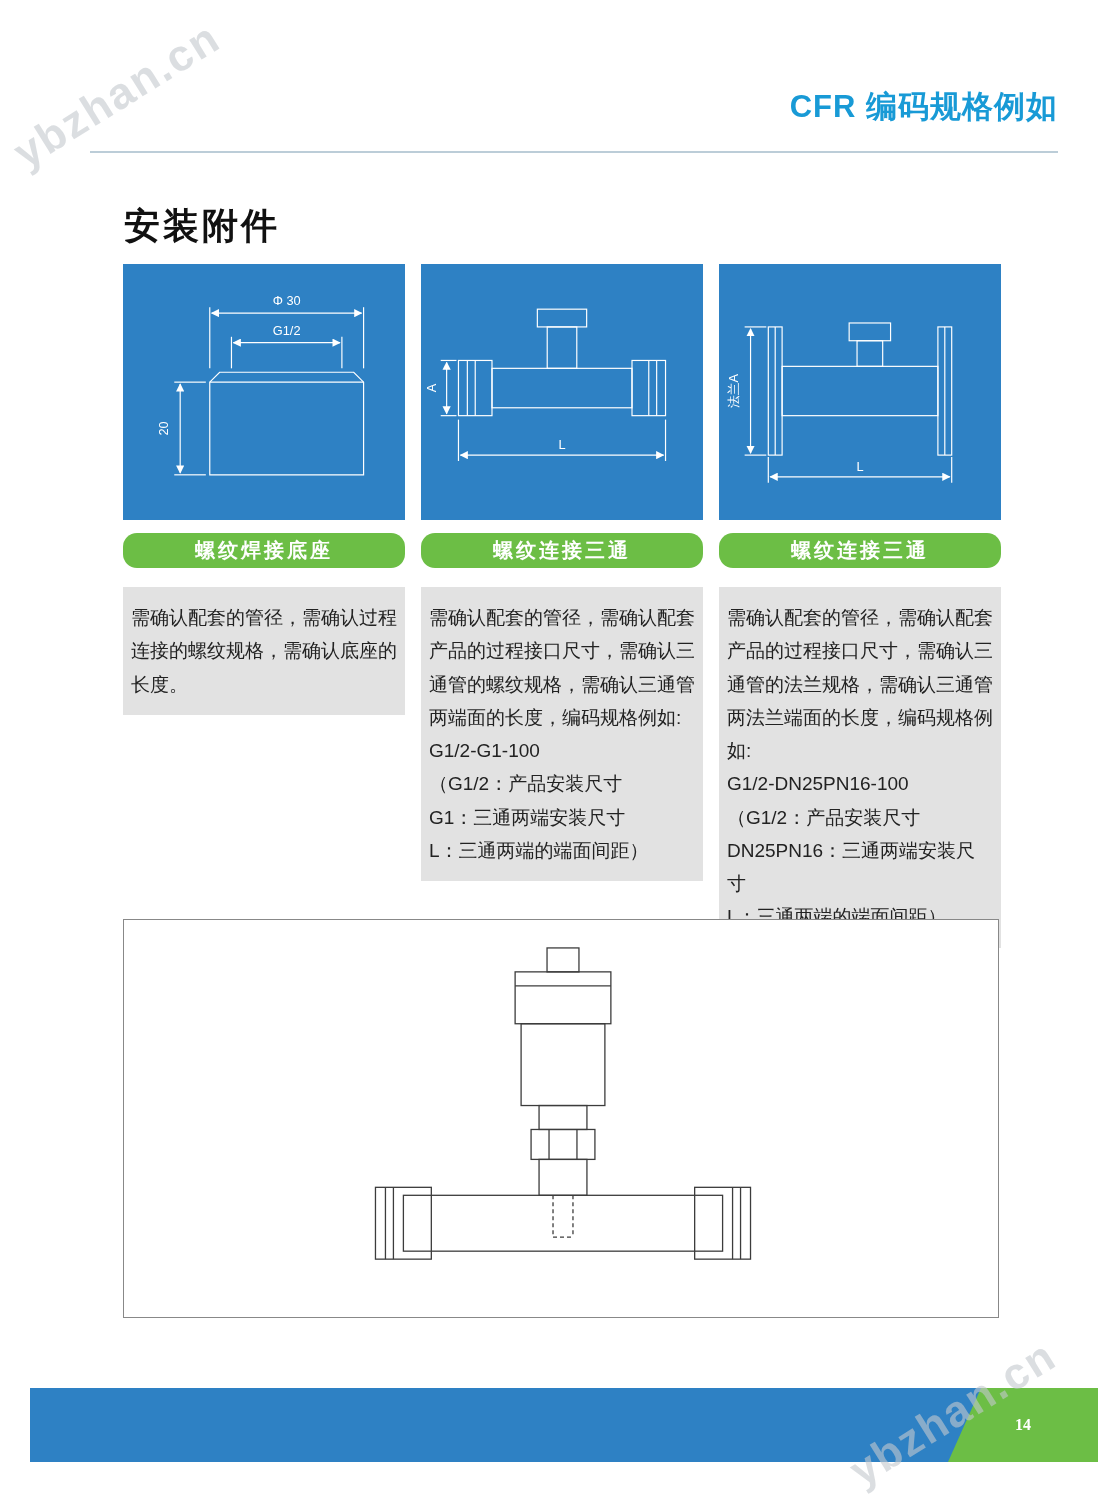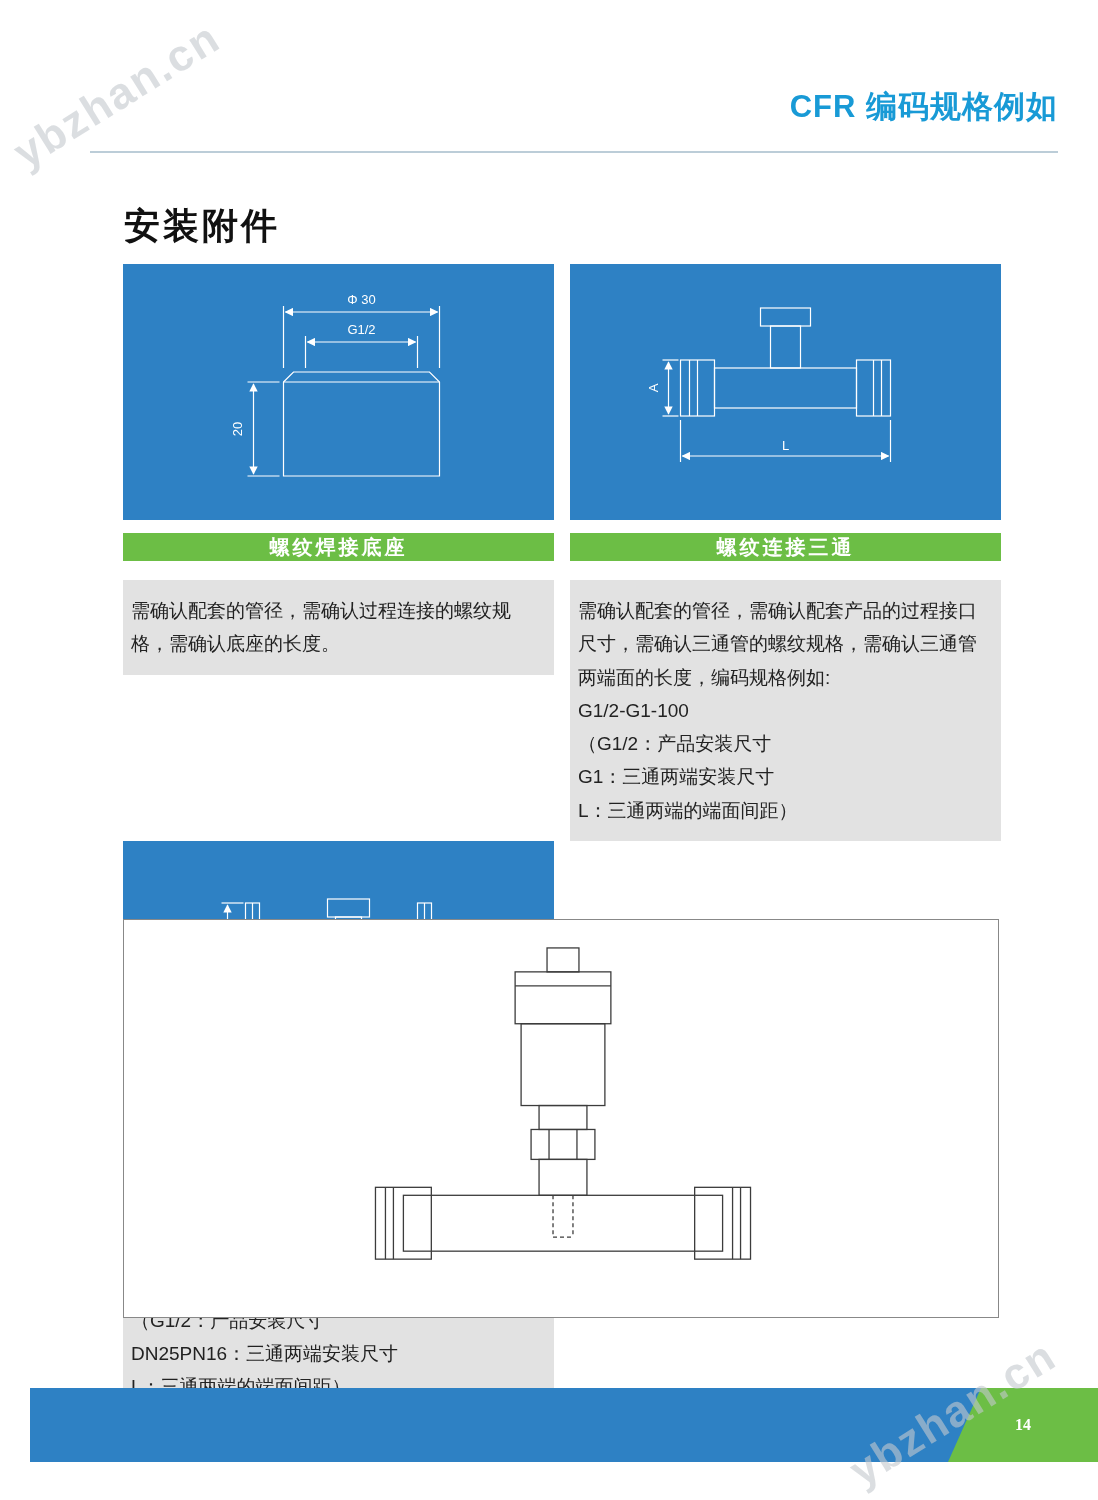--- a/index.html
+++ b/index.html
@@ -31,30 +31,30 @@
     position:absolute;top:151px;left:90px;width:968px;height:2px;background:#bccdd8;
   }
 
   .section-heading{
     position:absolute;top:202px;left:124px;
     font-size:36px;font-weight:bold;color:#111;letter-spacing:3px;
   }
 
   .columns{
     position:absolute;top:264px;left:123px;width:878px;
-    display:grid;grid-template-columns:1fr 1fr;column-gap:16px;
+    display:grid;grid-template-columns:1fr 1fr 1fr;column-gap:16px;
   }
   .col{display:flex;flex-direction:column;}
   .diagram-box{height:256px;background:var(--blue);}
   .diagram-svg{width:100%;height:100%;display:block;}
   .diagram-svg text{fill:#fff;font-size:13px;font-family:"Liberation Sans","DejaVu Sans",sans-serif;}
   .green-bar{
-    margin-top:13px;height:28px;background:var(--green);
+    margin-top:13px;height:35px;background:var(--green);
     color:#fff;font-size:20px;font-weight:bold;letter-spacing:3px;
-    display:flex;align-items:center;justify-content:center;
+    display:flex;align-items:center;justify-content:center;border-radius:14px;
   }
   .desc-box{
     margin-top:19px;background:var(--gray_box);
     padding:14px 8px;font-size:19px;line-height:1.75;color:#222;
     white-space:pre-line;
   }
 
   .big-box{
     position:absolute;top:919px;left:123px;width:876px;height:399px;
     border:1px solid #888;background:#fff;

